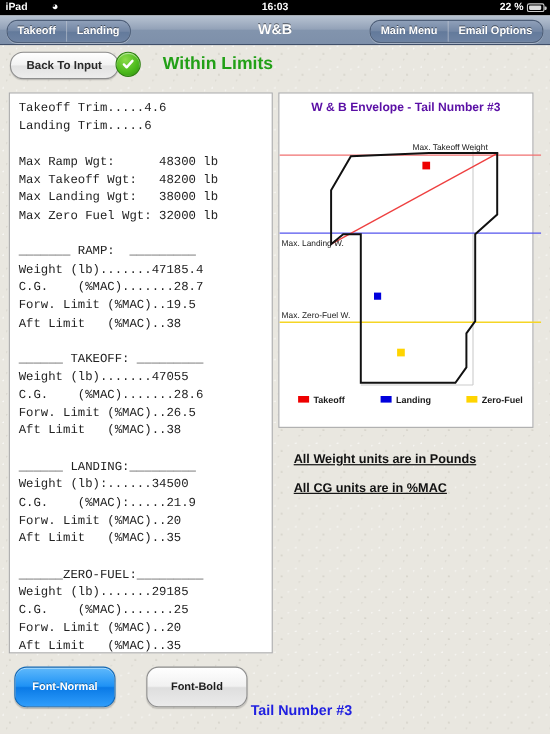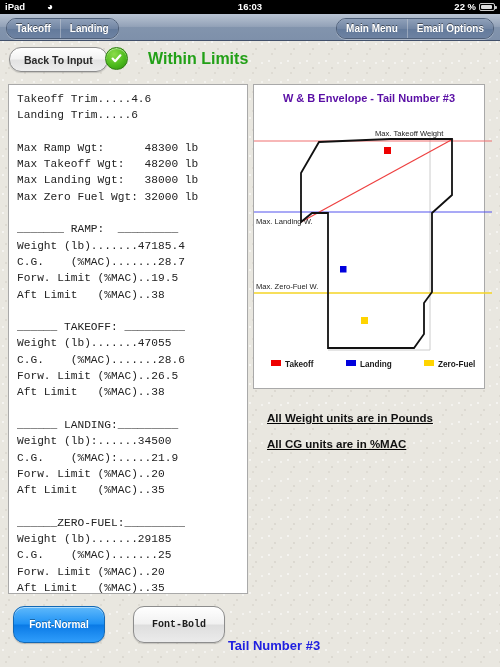--- a/index.html
+++ b/index.html
@@ -273,21 +273,20 @@
     background: linear-gradient(to bottom, #5fb9fb 0%, #1f92f5 48%, #0a7ae6 52%, #2f9dfb 100%);
     border: 1px solid #1268b5;
     box-shadow: inset 0 1px 0 rgba(255,255,255,0.5), 0 1px 1px rgba(0,0,0,0.2);
   }
   .font-btn.bold {
     left: 133px; width: 92px;
     color: #1d1d1d;
     background: linear-gradient(to bottom, #ffffff 0%, #f1f1f1 48%, #dedede 52%, #ebebeb 100%);
     border: 1px solid #8d8d8d;
     box-shadow: 0 1px 1px rgba(0,0,0,0.16);
-    font-family: Liberation Mono, monospace;
   }
 
   
   .tail-footer {
     position: absolute;
     left: 0; right: 0; top: 638px;
     text-align: center;
     font-size: 13px;
     font-weight: bold;
     color: #2020e0;
@@ -311,20 +310,21 @@
           <span class="fill"></span>
         </span>
     </div>
   </div>
 
   <div class="nav-bar">
     <div class="seg-group left">
       <div class="seg-btn">Takeoff</div>
       <div class="seg-btn">Landing</div>
     </div>
+    <div class="nav-title">W&amp;B</div>
     <div class="seg-group right">
       <div class="seg-btn">Main Menu</div>
       <div class="seg-btn">Email Options</div>
     </div>
   </div>
 
   <div class="toolbar">
     <div class="back-btn">Back To Input</div>
     <div class="limits-status">
       <span class="check-badge">

